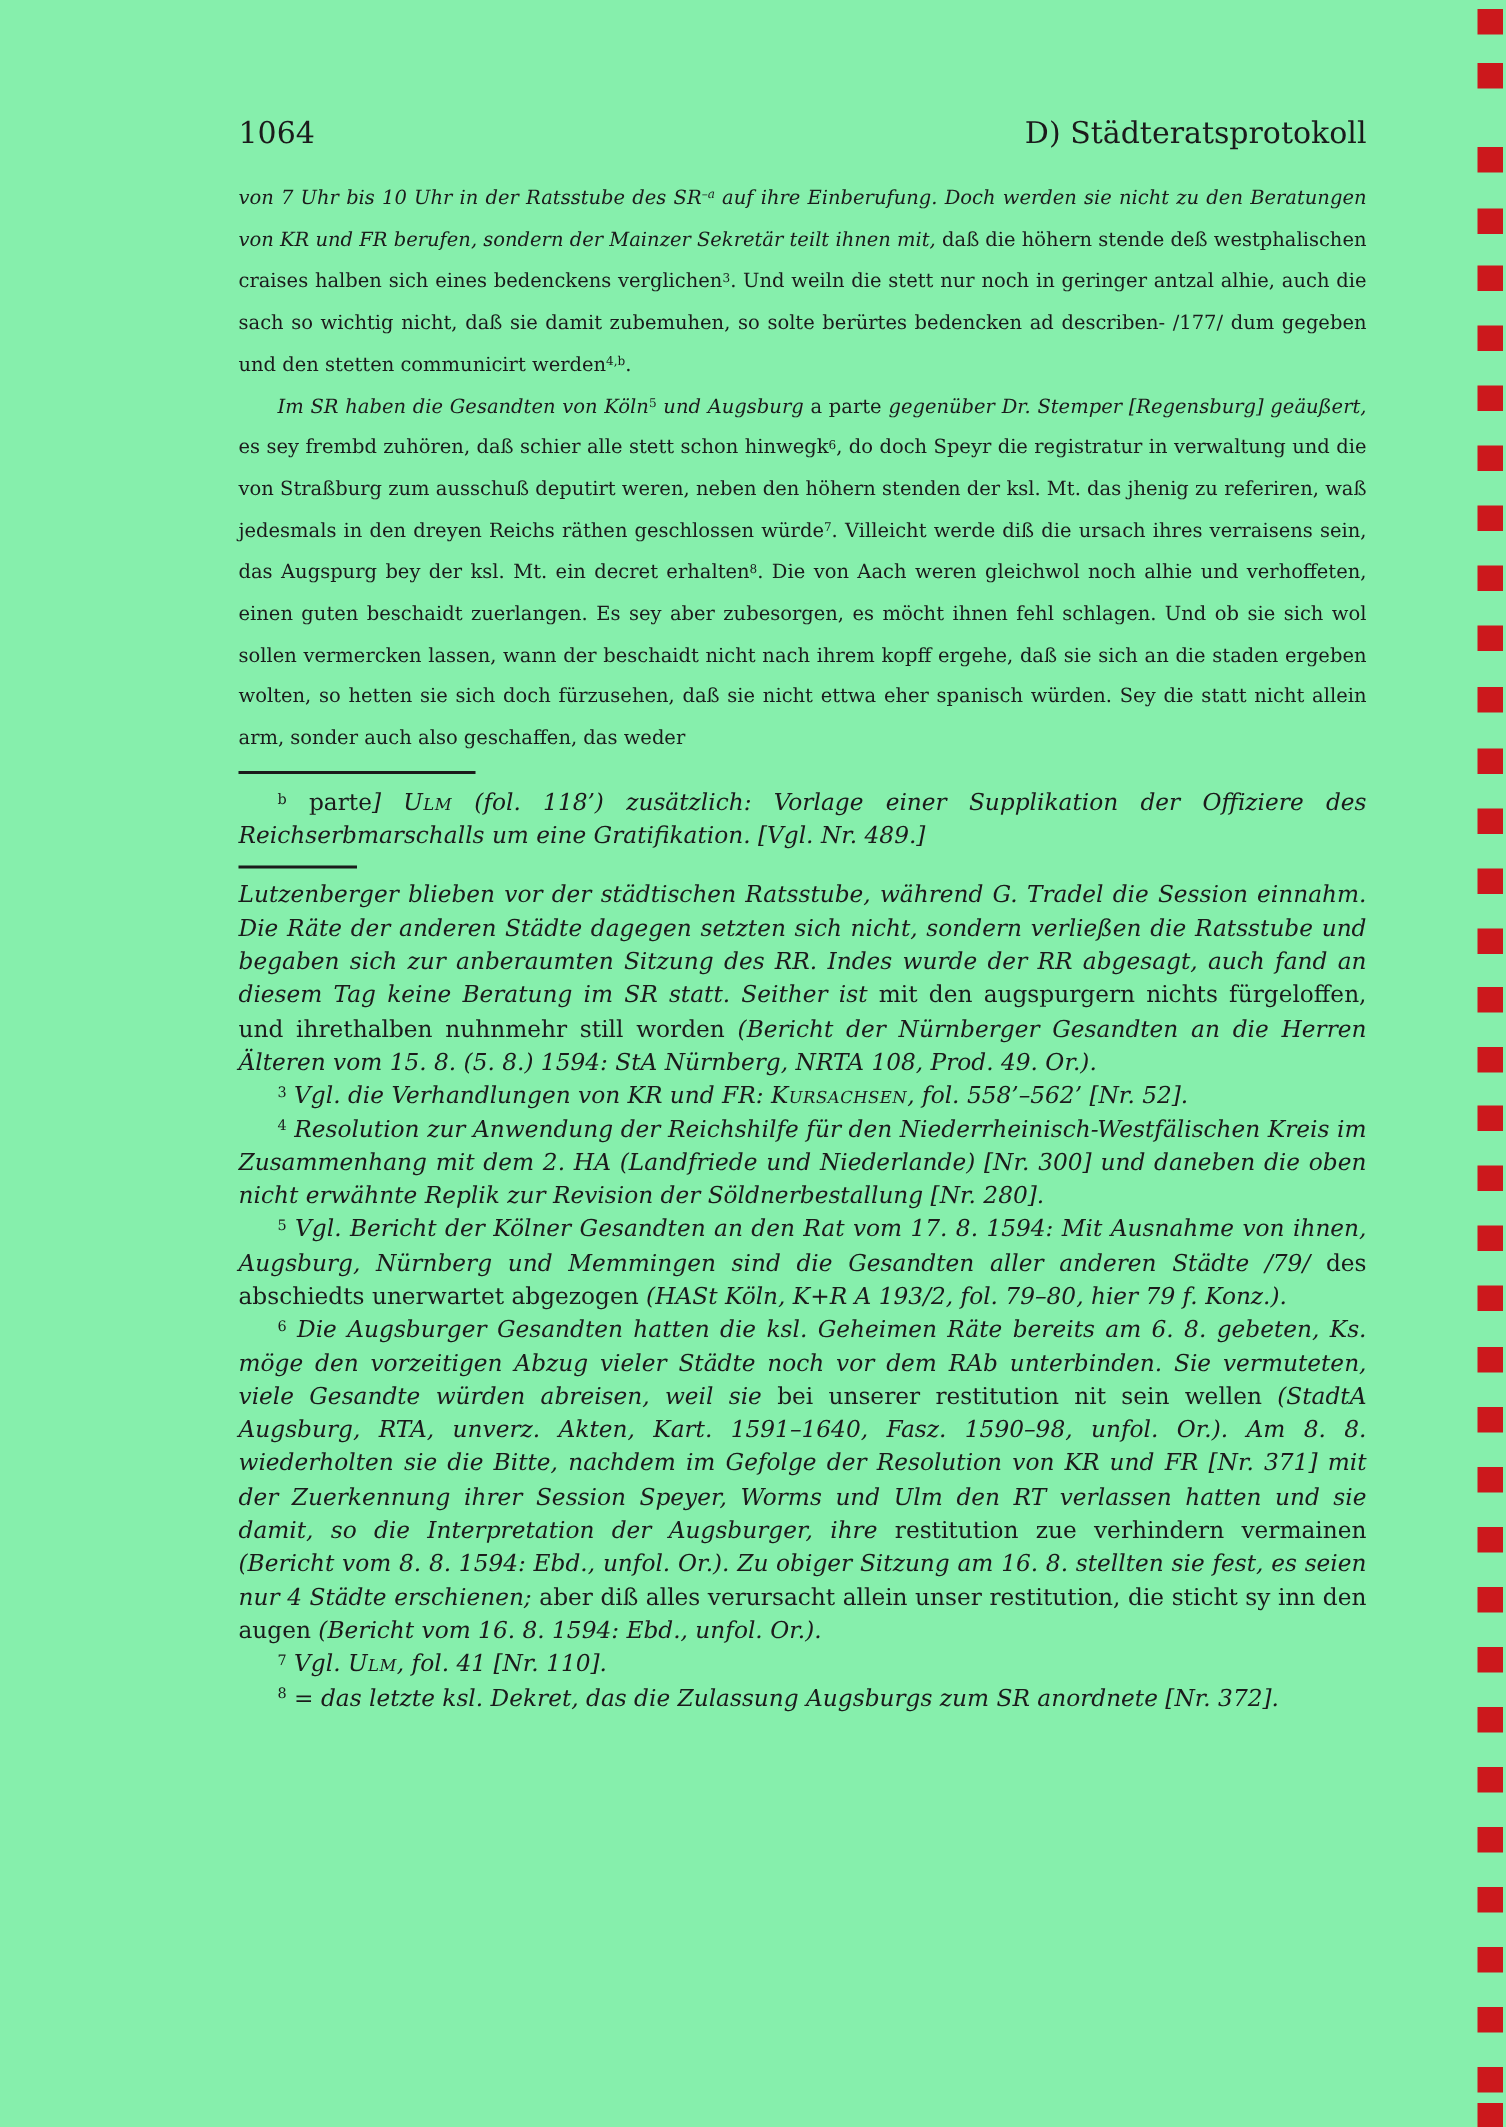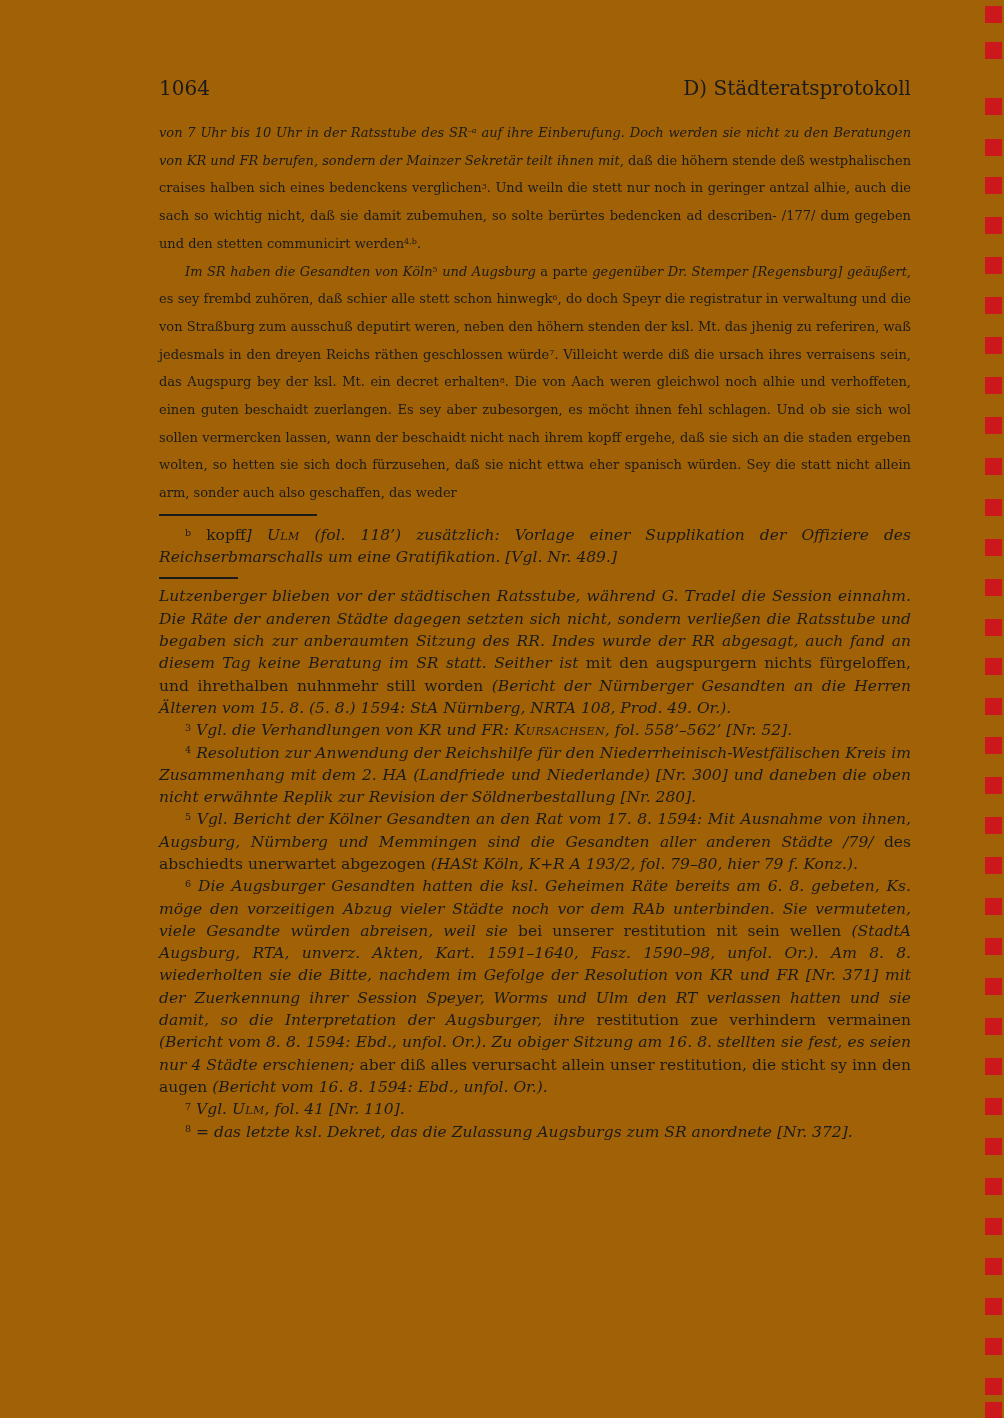--- a/index.html
+++ b/index.html
@@ -1,20 +1,20 @@
 <!DOCTYPE html>
 <html><head>
 <meta charset="utf-8">
 <style>
   html, body { margin: 0; padding: 0; background: #e8e8e8; }
   .page {
     position: relative;
     width: 1004px;
     height: 1418px;
-    background: #a16207;
+    background: #86efac;
     overflow: hidden;
     font-family: "DejaVu Serif", serif;
     color: #1b1b1b;
   }
   .content {
     position: absolute;
     left: 159px;
     top: 76px;
     width: 752px;
   }
@@ -113,21 +113,21 @@
     </div>
 
     <div class="bodytext">
         <p><span class="s-i">von 7 Uhr bis 10 Uhr in der Ratsstube des SR</span><span class="s-isup">–a</span><span class="s-i"> auf ihre Einberufung. Doch werden sie nicht zu den Beratungen von KR und FR berufen, sondern der Mainzer Sekretär teilt ihnen mit, </span><span class="s-r">daß die höhern stende deß westphalischen craises halben sich eines bedenckens verglichen</span><span class="s-sup">3</span><span class="s-r">. Und weiln die stett nur noch in geringer antzal alhie, auch die sach so wichtig nicht, daß sie damit zubemuhen, so solte berürtes bedencken ad describen- /177/ dum gegeben und den stetten communicirt werden</span><span class="s-sup">4,b</span><span class="s-r">.</span></p>
         <p class="indent"><span class="s-i">Im SR haben die Gesandten von Köln</span><span class="s-sup">5</span><span class="s-i"> und Augsburg </span><span class="s-r">a parte </span><span class="s-i">gegenüber Dr. Stemper [Regensburg] geäußert, </span><span class="s-r">es sey frembd zuhören, daß schier alle stett schon hinwegk</span><span class="s-sup">6</span><span class="s-r">, do doch Speyr die registratur in verwaltung und die von Straßburg zum ausschuß deputirt weren, neben den höhern stenden der ksl. Mt. das jhenig zu referiren, waß jedesmals in den dreyen Reichs räthen geschlossen würde</span><span class="s-sup">7</span><span class="s-r">. Villeicht werde diß die ursach ihres verraisens sein, das Augspurg bey der ksl. Mt. ein decret erhalten</span><span class="s-sup">8</span><span class="s-r">. Die von Aach weren gleichwol noch alhie und verhoffeten, einen guten beschaidt zuerlangen. Es sey aber zubesorgen, es möcht ihnen fehl schlagen. Und ob sie sich wol sollen vermercken lassen, wann der beschaidt nicht nach ihrem kopff ergehe, daß sie sich an die staden ergeben wolten, so hetten sie sich doch fürzusehen, daß sie nicht ettwa eher spanisch würden. Sey die statt nicht allein arm, sonder auch also geschaffen, das weder</span></p>
       </div>
 
     <div class="rule rule1"></div>
 
     <div class="fnblock">
-      <p class="indent"><span class="s-sup">b</span><span class="s-r"> kopff</span><span class="s-i">] </span><span class="s-sc">Ulm</span><span class="s-i"> (fol. 118’) zusätzlich: Vorlage einer Supplikation der Offiziere des Reichserbmarschalls um eine Gratifikation. [Vgl. Nr. 489.]</span></p>
+      <p class="indent"><span class="s-sup">b</span><span class="s-r"> parte</span><span class="s-i">] </span><span class="s-sc">Ulm</span><span class="s-i"> (fol. 118’) zusätzlich: Vorlage einer Supplikation der Offiziere des Reichserbmarschalls um eine Gratifikation. [Vgl. Nr. 489.]</span></p>
     </div>
 
     <div class="rule rule2"></div>
 
     <div class="fnblock">
       <p><span class="s-i">Lutzenberger blieben vor der städtischen Ratsstube, während G. Tradel die Session einnahm. Die Räte der anderen Städte dagegen setzten sich nicht, sondern verließen die Ratsstube und begaben sich zur anberaumten Sitzung des RR. Indes wurde der RR abgesagt, auch fand an diesem Tag keine Beratung im SR statt. Seither ist </span><span class="s-r">mit den augspurgern nichts fürgeloffen, und ihrethalben nuhnmehr still worden </span><span class="s-i">(Bericht der Nürnberger Gesandten an die Herren Älteren vom 15. 8. (5. 8.) 1594: StA Nürnberg, NRTA 108, Prod. 49. Or.).</span></p>
       <span><p class="indent"><span class="s-sup">3</span> <span class="s-i">Vgl. die Verhandlungen von KR und FR: </span><span class="s-sc">Kursachsen</span><span class="s-i">, fol. 558’–562’ [Nr. 52].</span></p><p class="indent"><span class="s-sup">4</span> <span class="s-i">Resolution zur Anwendung der Reichshilfe für den Niederrheinisch-Westfälischen Kreis im Zusammenhang mit dem 2. HA (Landfriede und Niederlande) [Nr. 300] und daneben die oben nicht erwähnte Replik zur Revision der Söldnerbestallung [Nr. 280].</span></p><p class="indent"><span class="s-sup">5</span> <span class="s-i">Vgl. Bericht der Kölner Gesandten an den Rat vom 17. 8. 1594: Mit Ausnahme von ihnen, Augsburg, Nürnberg und Memmingen sind die Gesandten aller anderen Städte /79/ </span><span class="s-r">des abschiedts unerwartet abgezogen </span><span class="s-i">(HASt Köln, K+R A 193/2, fol. 79–80, hier 79 f. Konz.).</span></p><p class="indent"><span class="s-sup">6</span> <span class="s-i">Die Augsburger Gesandten hatten die ksl. Geheimen Räte bereits am 6. 8. gebeten, Ks. möge den vorzeitigen Abzug vieler Städte noch vor dem RAb unterbinden. Sie vermuteten, viele Gesandte würden abreisen, weil sie </span><span class="s-r">bei unserer restitution nit sein wellen </span><span class="s-i">(StadtA Augsburg, RTA, unverz. Akten, Kart. 1591–1640, Fasz. 1590–98, unfol. Or.). Am 8. 8. wiederholten sie die Bitte, nachdem im Gefolge der Resolution von KR und FR [Nr. 371] mit der Zuerkennung ihrer Session Speyer, Worms und Ulm den RT verlassen hatten und sie damit, so die Interpretation der Augsburger, ihre </span><span class="s-r">restitution zue verhindern vermainen </span><span class="s-i">(Bericht vom 8. 8. 1594: Ebd., unfol. Or.). Zu obiger Sitzung am 16. 8. stellten sie fest, es seien nur 4 Städte erschienen; </span><span class="s-r">aber diß alles verursacht allein unser restitution, die sticht sy inn den augen </span><span class="s-i">(Bericht vom 16. 8. 1594: Ebd., unfol. Or.).</span></p><p class="indent"><span class="s-sup">7</span> <span class="s-i">Vgl. </span><span class="s-sc">Ulm</span><span class="s-i">, fol. 41 [Nr. 110].</span></p><p class="indent"><span class="s-sup">8</span> <span class="s-i">= das letzte ksl. Dekret, das die Zulassung Augsburgs zum SR anordnete [Nr. 372].</span></p></span>
     </div>
 
   </div>

